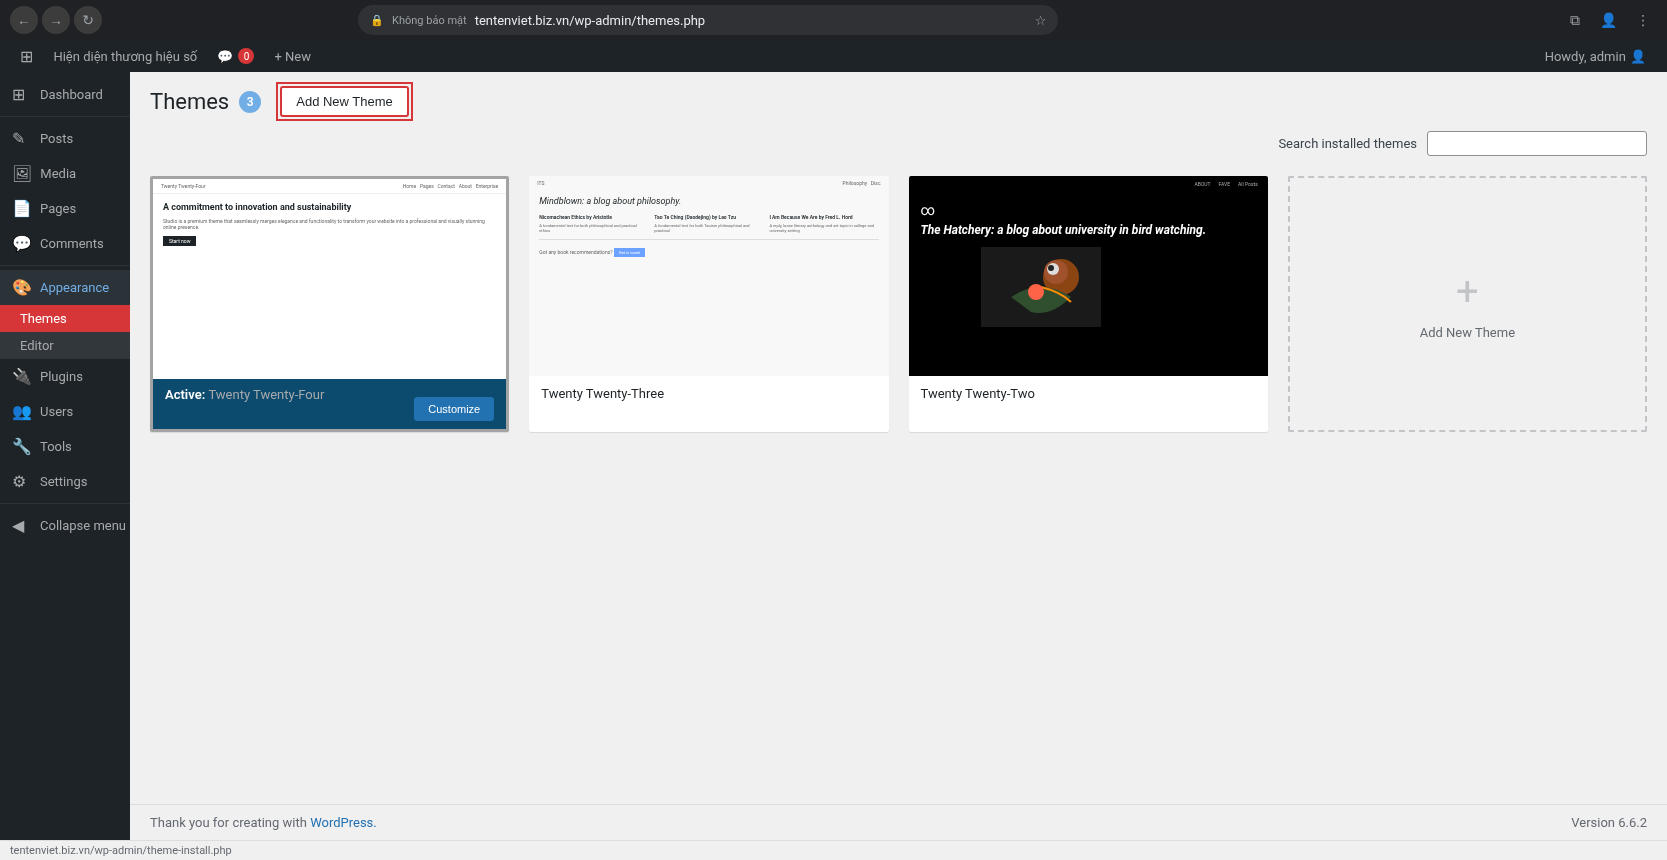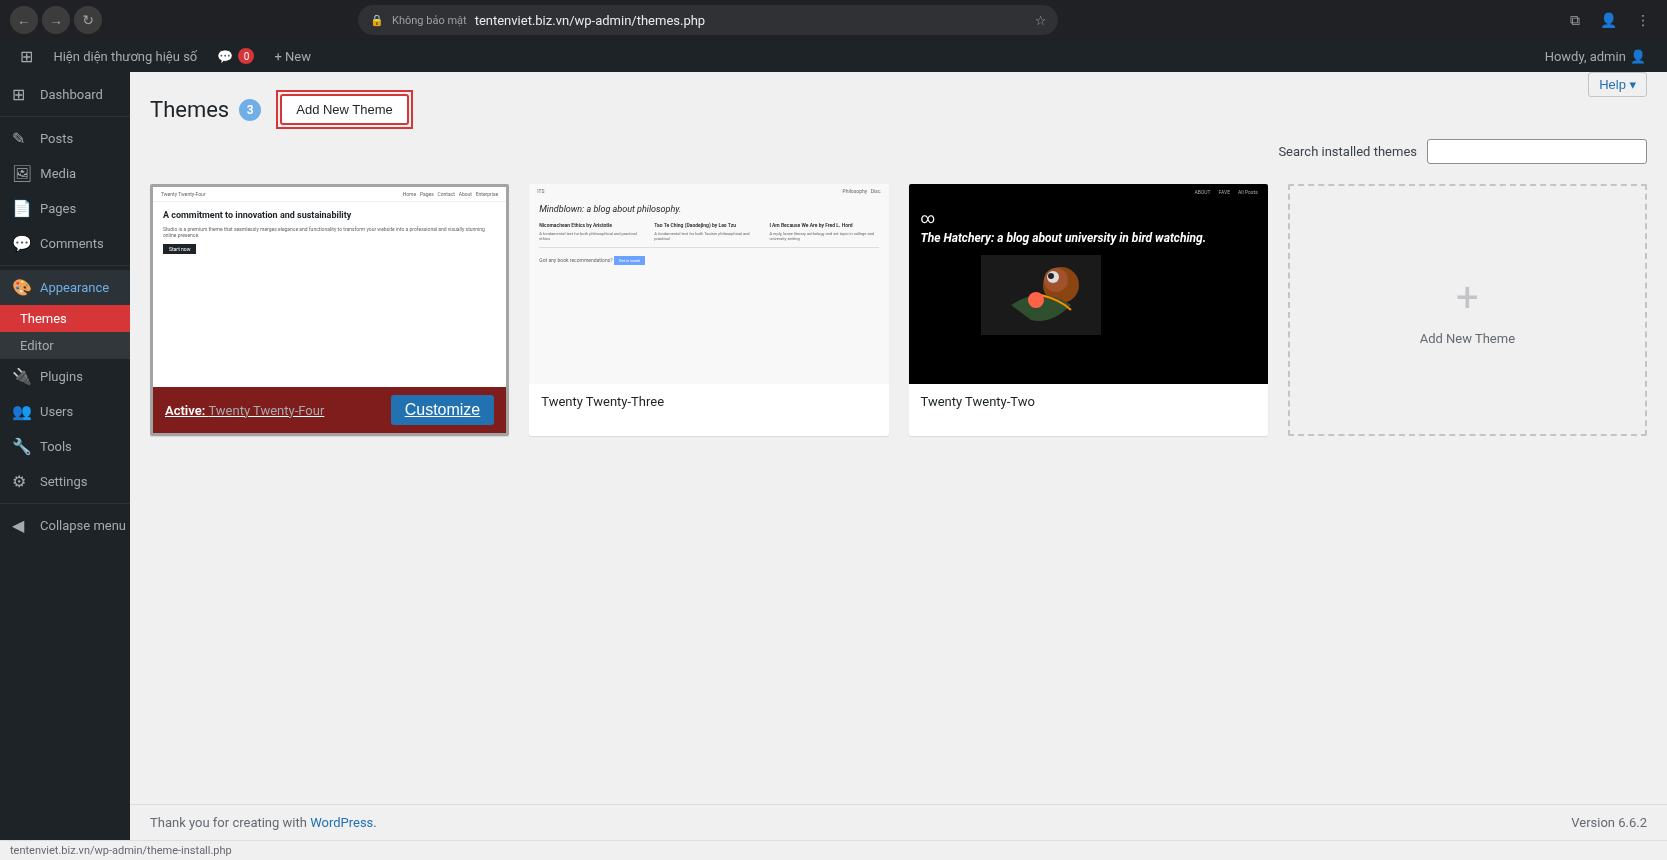--- a/index.html
+++ b/index.html
@@ -54,25 +54,25 @@
     .search-input { border: 1px solid #8c8f94; padding: 4px 8px; font-size: 13px; width: 220px; border-radius: 3px; }
 
     
     .themes-grid { display: grid; grid-template-columns: repeat(4, 1fr); gap: 20px; padding: 10px 20px 30px 20px; }
 
     
     .theme-card { background: #fff; border-radius: 2px; overflow: hidden; box-shadow: 0 1px 1px rgba(0,0,0,0.1); cursor: pointer; position: relative; }
     .theme-preview { width: 100%; height: 200px; overflow: hidden; background: #f6f7f7; position: relative; }
     .theme-footer { padding: 10px 12px; display: flex; align-items: center; justify-content: space-between; }
     .theme-name { font-size: 13px; color: #1d2327; font-weight: 400; }
-    .customize-btn { background: #2271b1; color: #fff; border: none; padding: 6px 14px; cursor: pointer; font-size: 16px; border-radius: 3px; }
+    .customize-btn { background: #2271b1; color: #fff; border: none; padding: 6px 14px; cursor: pointer; font-size: 11px; border-radius: 3px; margin-top: 10px; }
 
     
     .theme-card.active-theme { border: 3px solid #a3a3a3; }
-    .active-bar { background: #7f1d1d; color: #fff; padding: 8px 12px; display: flex; align-items: center; justify-content: space-between; text-decoration: underline; }
+    .active-bar { background: #0c4a6e; color: #fff; padding: 8px 12px; display: flex; justify-content: space-between; }
     .active-bar-left { font-size: 13px; color: #a7aaad; }
     .active-bar-left span { color: #fff; font-weight: 600; }
 
     
     .add-new-card { background: transparent; border: 2px dashed #c3c4c7; border-radius: 2px; display: flex; flex-direction: column; align-items: center; justify-content: center; min-height: 250px; cursor: pointer; gap: 10px; color: #646970; }
     .add-new-card .plus-icon { font-size: 40px; color: #c3c4c7; }
     .add-new-card .add-label { font-size: 13px; }
 
     
     .t24-preview { background: #fff; width: 100%; height: 200px; overflow: hidden; font-size: 6px; color: #1d2327; }
@@ -231,23 +231,20 @@
         <a class="sidebar-item">
           <span class="menu-icon">◀</span>
           <span>Collapse menu</span>
         </a>
       </li>
     </ul>
   </nav>
 
   <div class="content-area">
 
-    <div style="display:flex; justify-content:flex-end; padding: 8px 20px 0 20px;">
-      <button class="help-btn">Help ▾</button>
-    </div>
 
     <div class="page-header">
       <div class="page-title-wrap">
         <h1 class="page-title">Themes</h1>
         <span class="theme-count-badge">3</span>
       </div>
       <div style="border: 2px solid #d63638; padding: 2px; display:inline-block;">
         <button class="add-new-theme-btn">Add New Theme</button>
       </div>
     </div>

